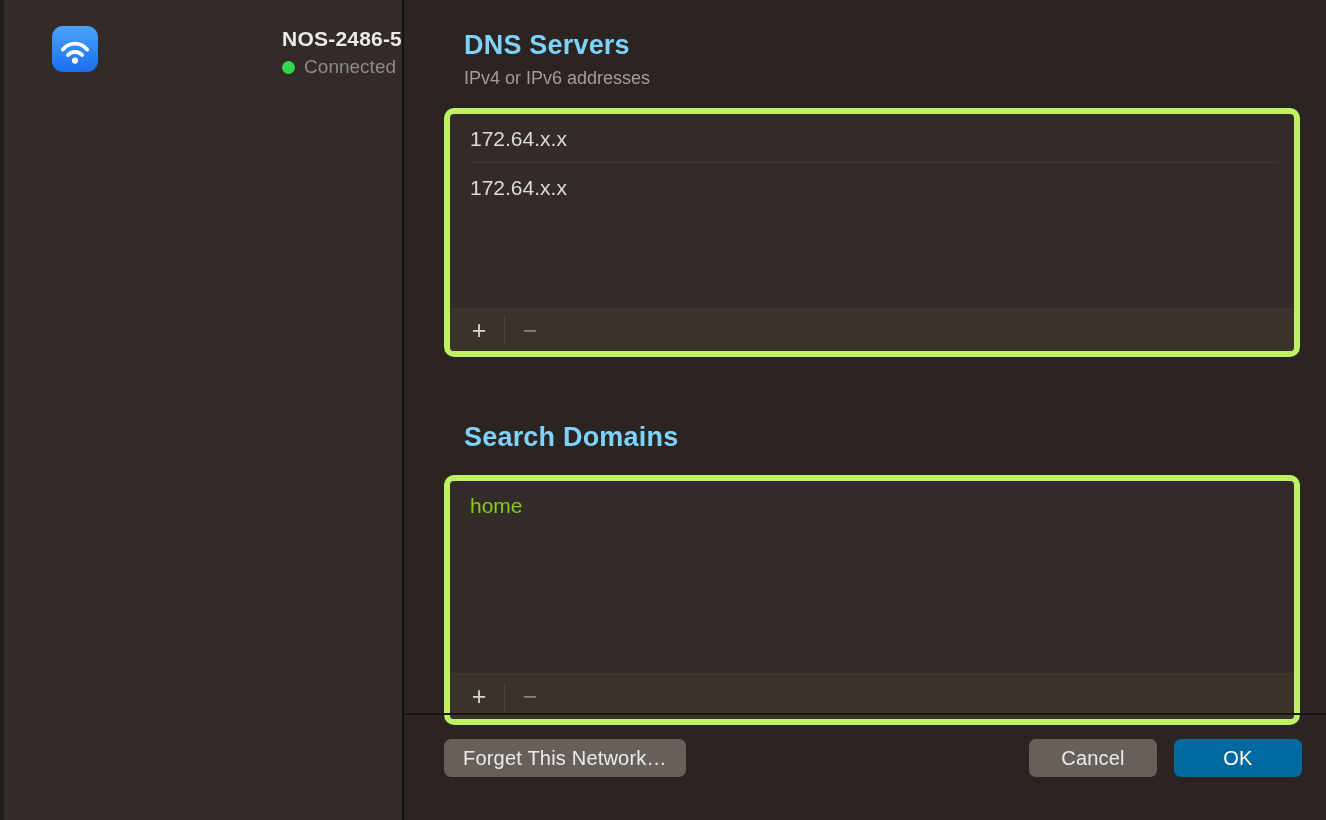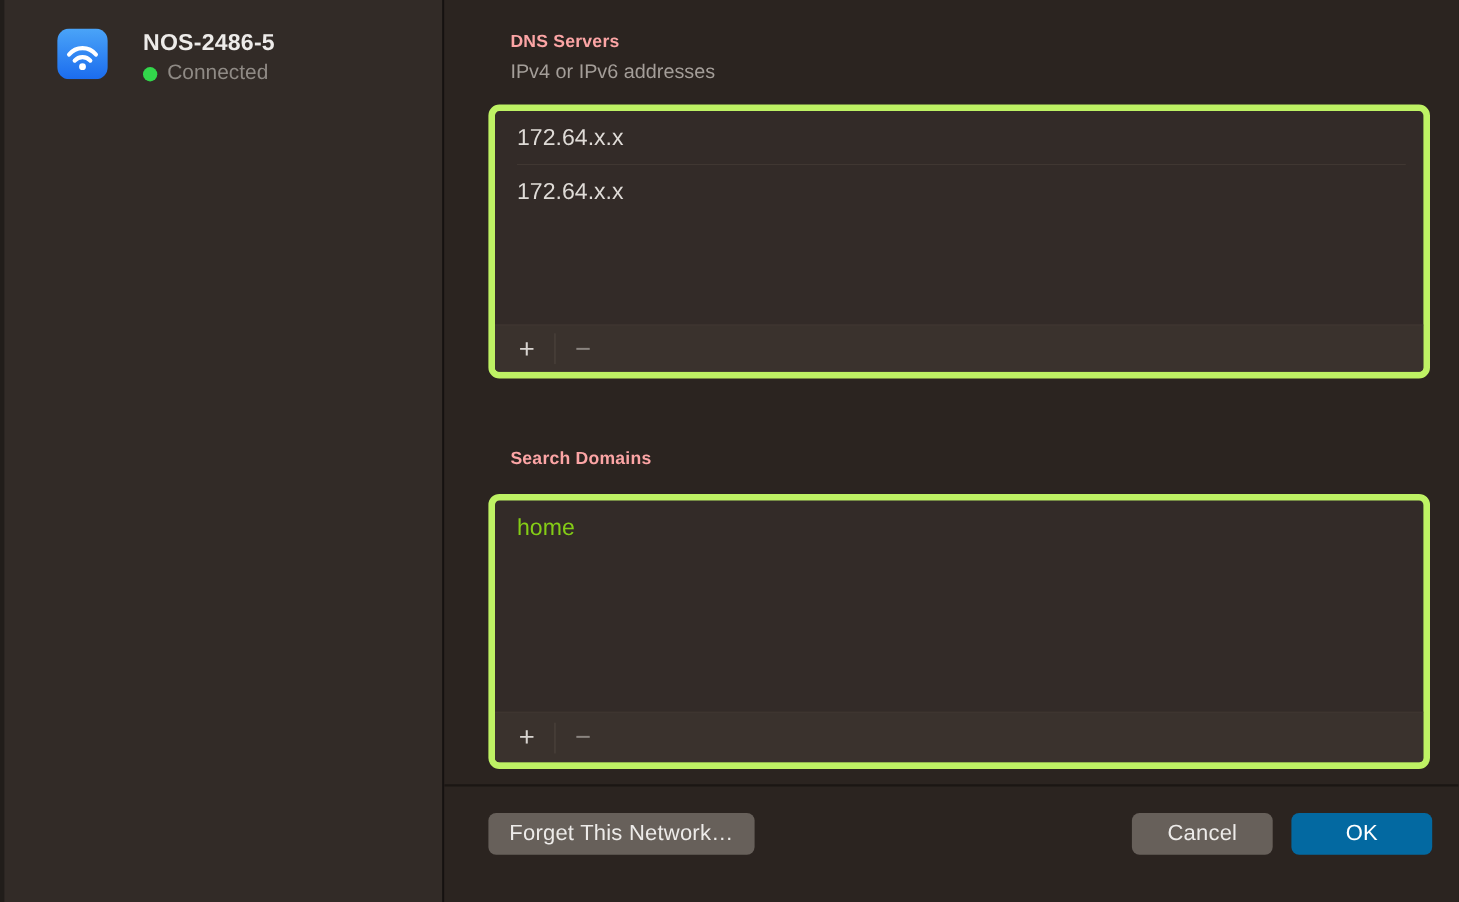--- a/index.html
+++ b/index.html
@@ -13,38 +13,38 @@
 
   
   .sidebar {
     position:absolute; left:0; top:0; width:404px; height:820px;
     background:#322b27; border-right:2px solid #151110; padding-top:26px;
   }
   .sidebar::before {
     content:""; position:absolute; left:0; top:0; width:4px; height:100%;
     background:rgba(0,0,0,.32);
   }
-  .network-header { display:flex; align-items:flex-start; gap:32px; padding-left:52px; }
+  .network-header { display:flex; align-items:flex-start; gap:32px; padding-left:52px;justify-content:space-between; }
   .wifi-badge { width:46px; height:46px; flex:0 0 auto; }
   .network-title { font-size:21px; font-weight:700; color:#edebe9; letter-spacing:.2px; line-height:26px; }
   .network-status { display:flex; align-items:center; gap:9px; margin-top:4px; }
   .status-dot { width:13px; height:13px; border-radius:50%; }
   .status-text { font-size:19px; color:#8f8a85; }
 
   .nav { margin-top:30px; padding:0 20px 0 22px; }
   .nav-item {
     height:50px; margin-bottom:6px; display:flex; align-items:center;
     padding-left:14px; border-radius:9px; font-size:21px; color:#eae7e4; cursor:default;
   }
   .nav-item.selected { background:#2161d1; }
 
   
   .main { position:absolute; left:404px; top:0; width:922px; height:820px; background:#2b2420; }
   .content { padding:30px 26px 0 40px; }
-  .section-title { font-size:16px; font-weight:700; color:#fca5a5; margin-left:20px; letter-spacing:.2px; }
+  .section-title { font-size:27px; font-weight:700; color:#7dd3fc; margin-left:20px; letter-spacing:.2px; }
   .section-subtitle { font-size:18px; color:#a49e99; margin:7px 0 0 20px; }
 
   .listbox {
     margin-top:19px; width:856px; background:#332b28;
     border:6px solid #bef264; border-radius:10px; overflow:hidden;
   }
   .rows { display:block; }
   .rows.dns-rows { height:194px; }
   .rows.search-rows { height:192px; }
   .row {

